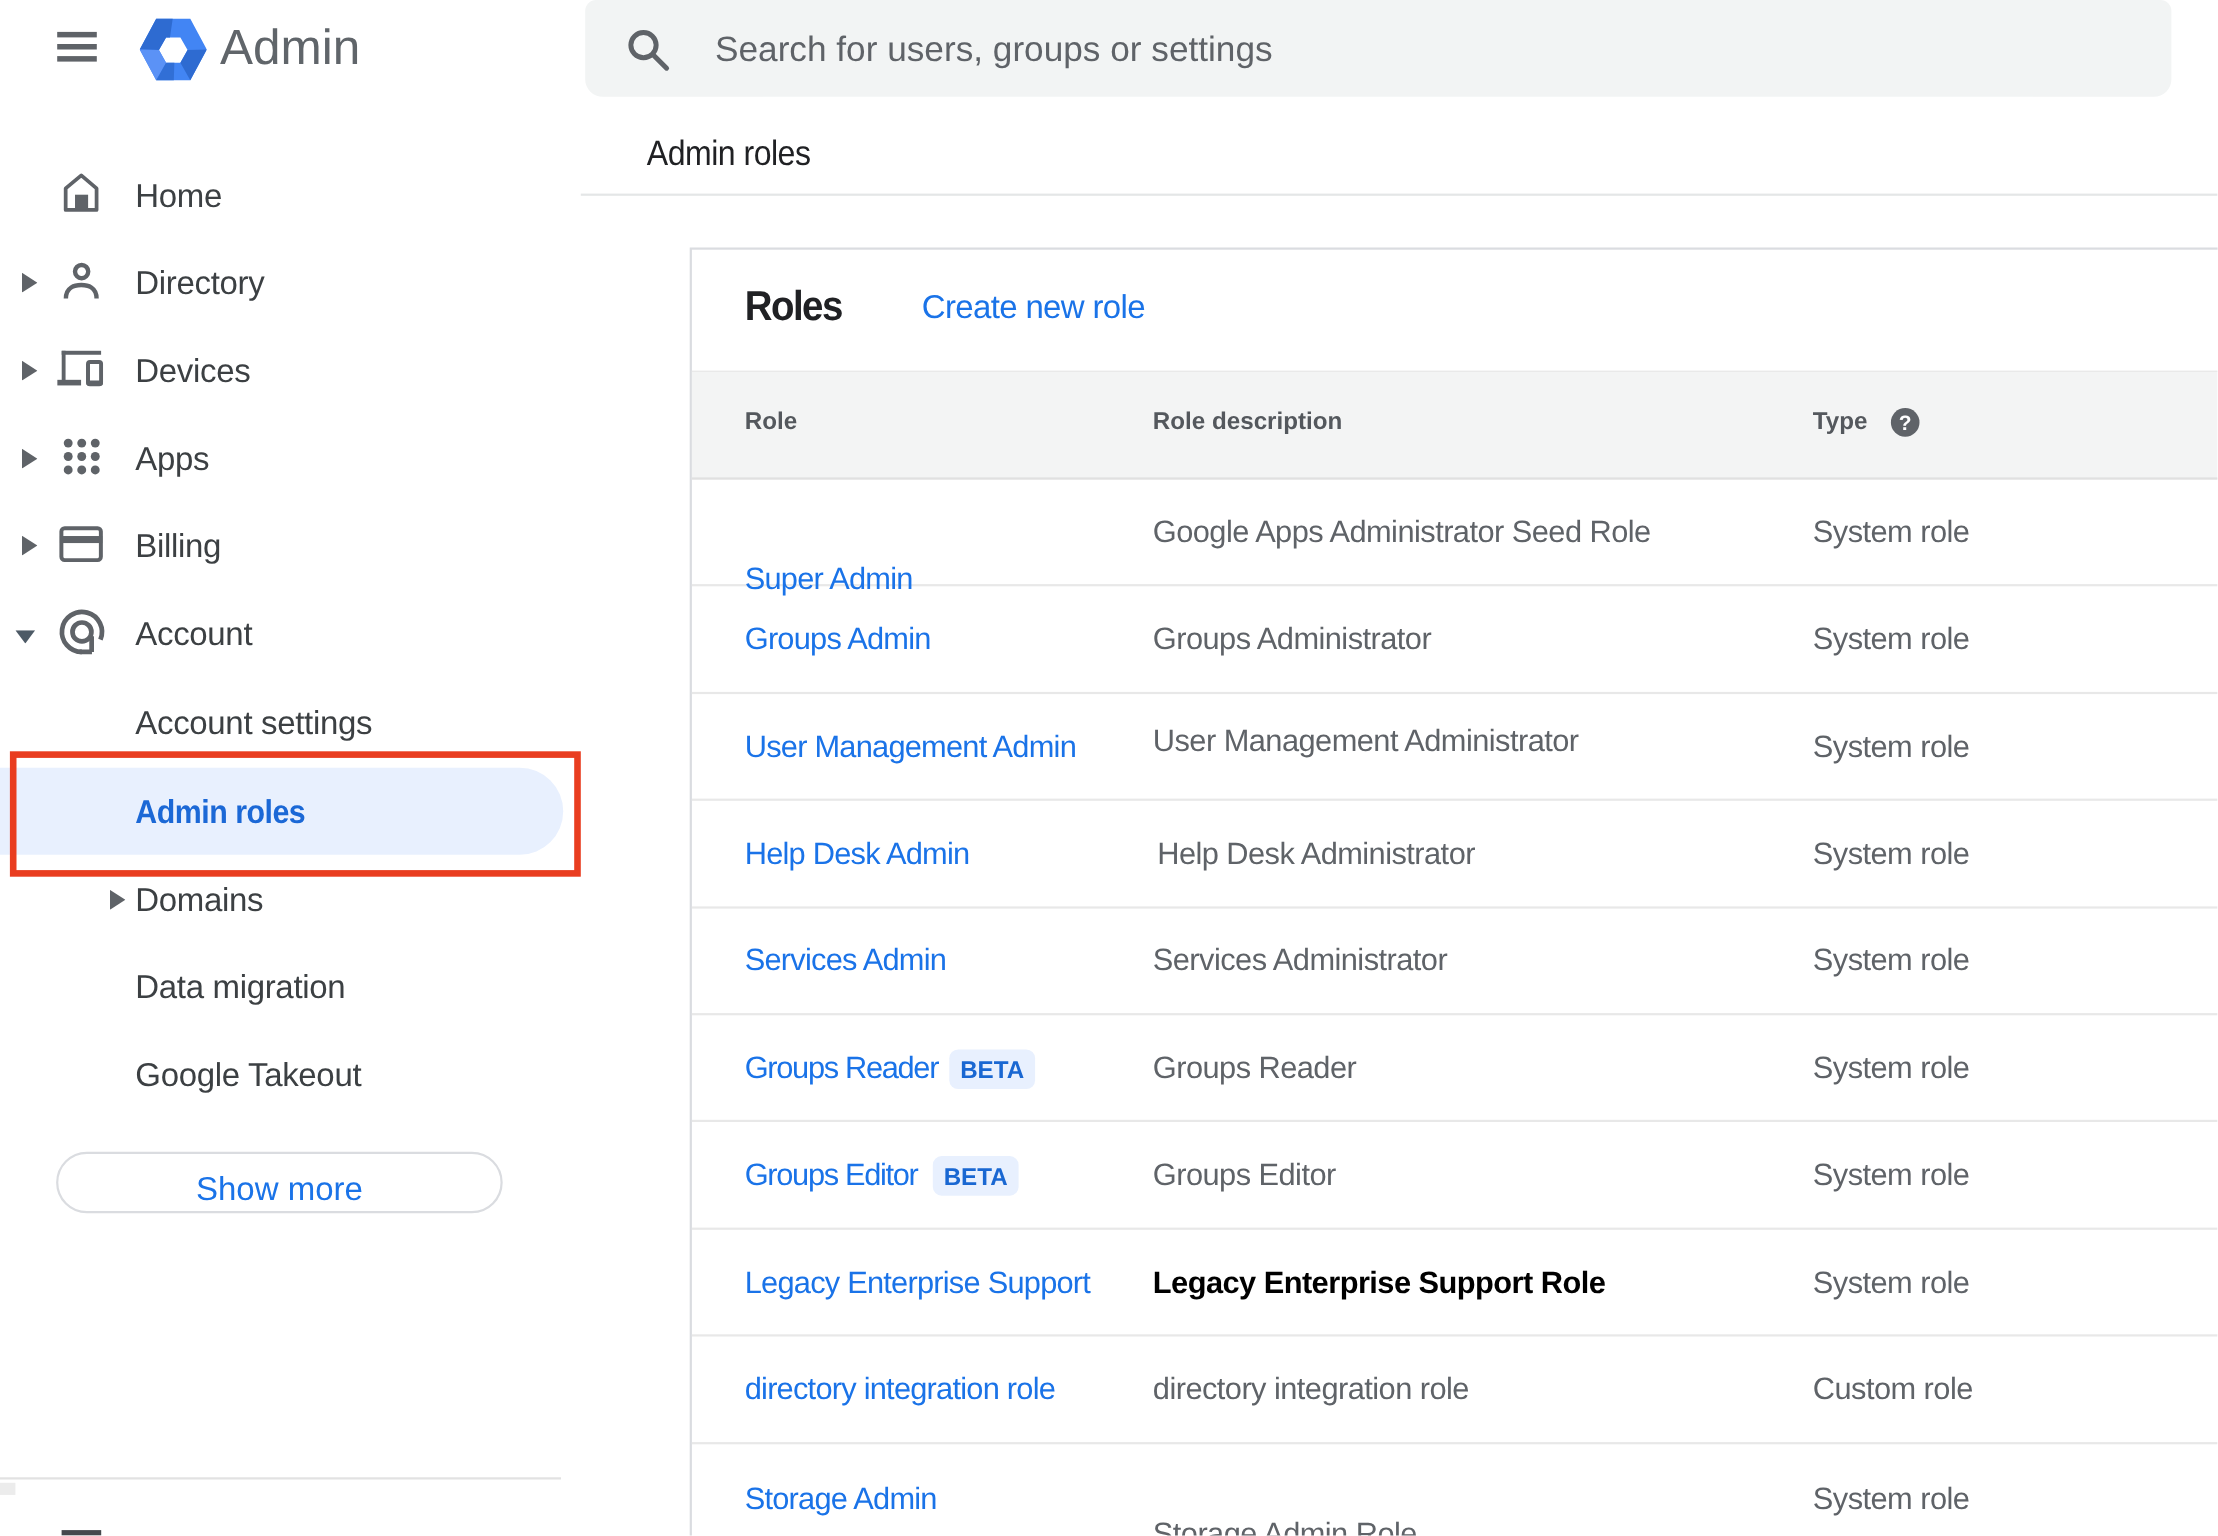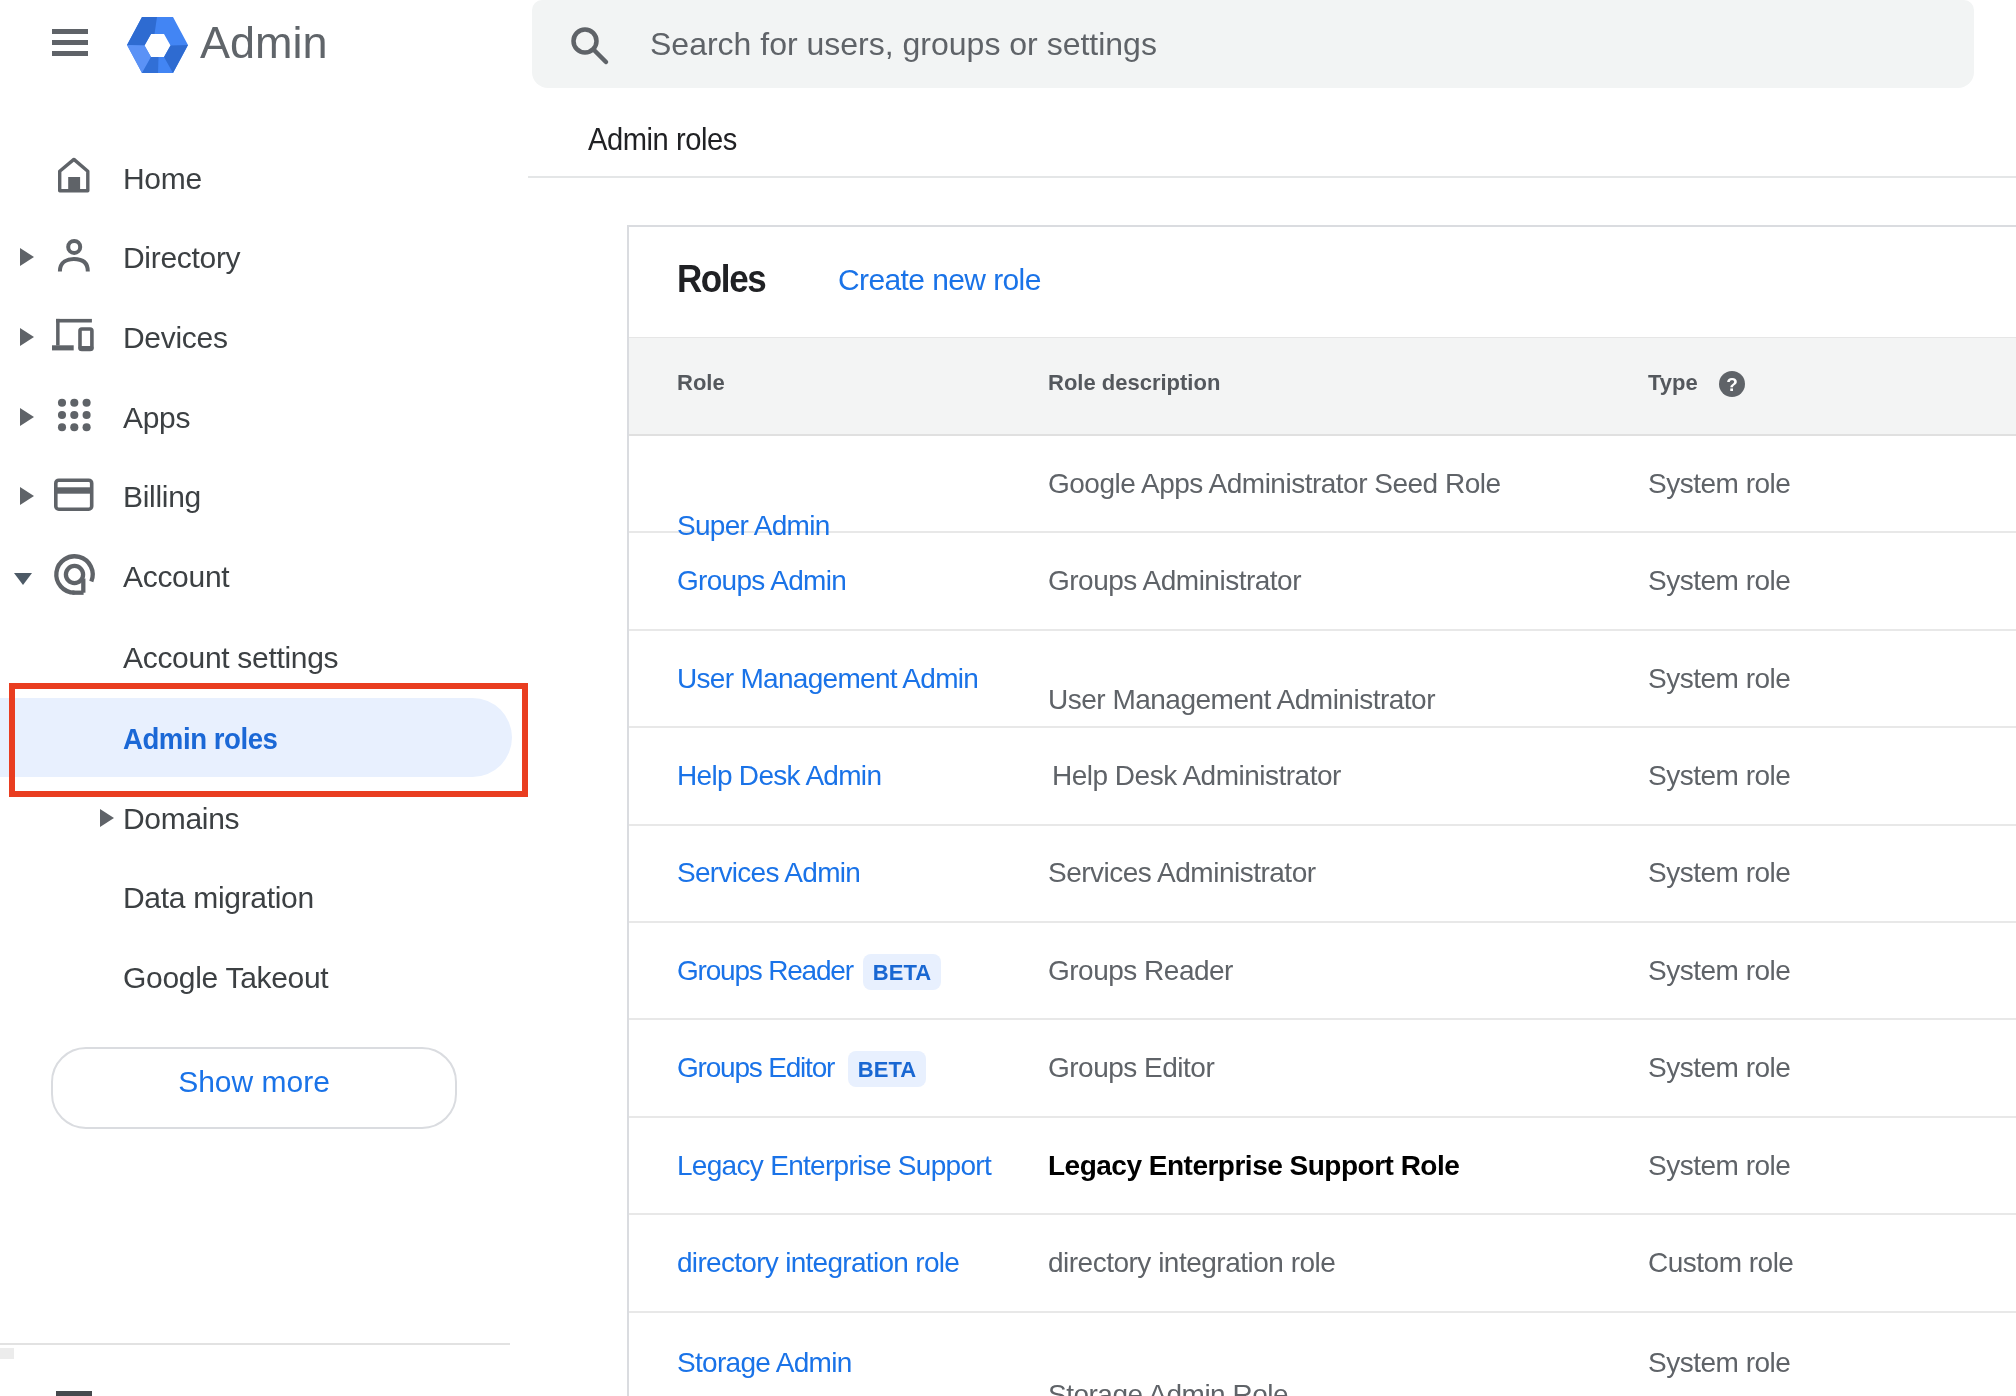--- a/index.html
+++ b/index.html
@@ -104,21 +104,21 @@
   <rect x="3.8" y="4.2" width="35.9" height="29" rx="3" fill="none" stroke="#5f6368" stroke-width="3.6"></rect>
   <rect x="2.5" y="11.3" width="38.5" height="6.4" fill="#5f6368"></rect>
 </svg>
 <svg class="abs" style="left:52px; top:552px;" width="46" height="46" viewBox="0 0 46 46">
   <path d="M22.5 40.7 A18.2 18.2 0 1 1 39.3 29.5" fill="none" stroke="#5f6368" stroke-width="4.3"></path>
   <circle cx="22.5" cy="22.5" r="8.6" fill="none" stroke="#5f6368" stroke-width="4.3"></circle>
   <path d="M31.3 26.5 V40.7" fill="none" stroke="#5f6368" stroke-width="4.3"></path>
   <path d="M20.4 40.7 H31.6" fill="none" stroke="#5f6368" stroke-width="4.3"></path>
 </svg>
 
-<div class="abs" style="left:51px; top:1047px; width:406px; height:82px; border:2px solid #dadce0; border-radius:35px; text-align:center; line-height:65px; font-size:30px; color:#1a73e8;">Show more</div>
+<div class="abs" style="left:51px; top:1047px; width:406px; height:56px; border:2px solid #dadce0; border-radius:35px; text-align:center; line-height:65px; font-size:30px; color:#1a73e8;">Show more</div>
 
 <div class="abs" style="left:0; top:1343px; width:510px; height:2px; background:#e2e2e2;"></div>
 <div class="abs" style="left:0; top:1348px; width:14px; height:11px; background:#ececec;"></div>
 <div class="abs" style="left:56px; top:1391px; width:36px; height:5px; background:#45494d;"></div>
 
 <div class="abs" style="left:627px; top:225px; width:1400px; height:1200px; border:2px solid #dadce0; background:#fff;"></div>
 
 <div class="abs" style="left:677px; top:258px; font-size:38px; font-weight:700; color:#202124; letter-spacing:-1.5px; transform:scaleX(0.92); transform-origin:left top;">Roles</div>
 <div class="abs" style="left:838px; top:263px; font-size:30px; color:#1a73e8; letter-spacing:-0.6px;">Create new role</div>
 
@@ -135,21 +135,21 @@
 <div class="abs" style="left:629px; top:436.0px; width:1387px; height:97.4px; border-bottom:2px solid #e8e8e8;"></div>
 <div class="abs" style="left:677px; top:467.7px; font-size:28px; letter-spacing:-0.7px; color:#1a73e8;margin-top:42px;">Super Admin</div>
 <div class="abs" style="left:1048px; top:467.7px; font-size:28px; letter-spacing:-0.5px; color:#5f6368;">Google Apps Administrator Seed Role</div>
 <div class="abs" style="left:1648px; top:467.7px; font-size:28px; letter-spacing:-0.5px; color:#5f6368;">System role</div>
 <div class="abs" style="left:629px; top:533.4px; width:1387px; height:97.4px; border-bottom:2px solid #e8e8e8;"></div>
 <div class="abs" style="left:677px; top:565.1px; font-size:28px; letter-spacing:-0.7px; color:#1a73e8;">Groups Admin</div>
 <div class="abs" style="left:1048px; top:565.1px; font-size:28px; letter-spacing:-0.5px; color:#5f6368;">Groups Administrator</div>
 <div class="abs" style="left:1648px; top:565.1px; font-size:28px; letter-spacing:-0.5px; color:#5f6368;">System role</div>
 <div class="abs" style="left:629px; top:630.8px; width:1387px; height:97.4px; border-bottom:2px solid #e8e8e8;"></div>
 <div class="abs" style="left:677px; top:662.5px; font-size:28px; letter-spacing:-0.7px; color:#1a73e8;">User Management Admin</div>
-<div class="abs" style="left:1048px; top:684px; font-size:28px; letter-spacing:-0.5px; color:#5f6368;">User Management Administrator</div>
+<div class="abs" style="left:1048px; top:658px; font-size:28px; letter-spacing:-0.5px; color:#5f6368;">User Management Administrator</div>
 <div class="abs" style="left:1648px; top:662.5px; font-size:28px; letter-spacing:-0.5px; color:#5f6368;">System role</div>
 <div class="abs" style="left:629px; top:728.2px; width:1387px; height:97.4px; border-bottom:2px solid #e8e8e8;"></div>
 <div class="abs" style="left:677px; top:759.9px; font-size:28px; letter-spacing:-0.7px; color:#1a73e8;">Help Desk Admin</div>
 <div class="abs" style="left:1052px; top:759.9px; font-size:28px; letter-spacing:-0.5px; color:#5f6368;">Help Desk Administrator</div>
 <div class="abs" style="left:1648px; top:759.9px; font-size:28px; letter-spacing:-0.5px; color:#5f6368;">System role</div>
 <div class="abs" style="left:629px; top:825.6px; width:1387px; height:97.4px; border-bottom:2px solid #e8e8e8;"></div>
 <div class="abs" style="left:677px; top:857.3px; font-size:28px; letter-spacing:-0.7px; color:#1a73e8;">Services Admin</div>
 <div class="abs" style="left:1048px; top:857.3px; font-size:28px; letter-spacing:-0.5px; color:#5f6368;">Services Administrator</div>
 <div class="abs" style="left:1648px; top:857.3px; font-size:28px; letter-spacing:-0.5px; color:#5f6368;">System role</div>
 <div class="abs" style="left:629px; top:923.0px; width:1387px; height:97.4px; border-bottom:2px solid #e8e8e8;"></div>

